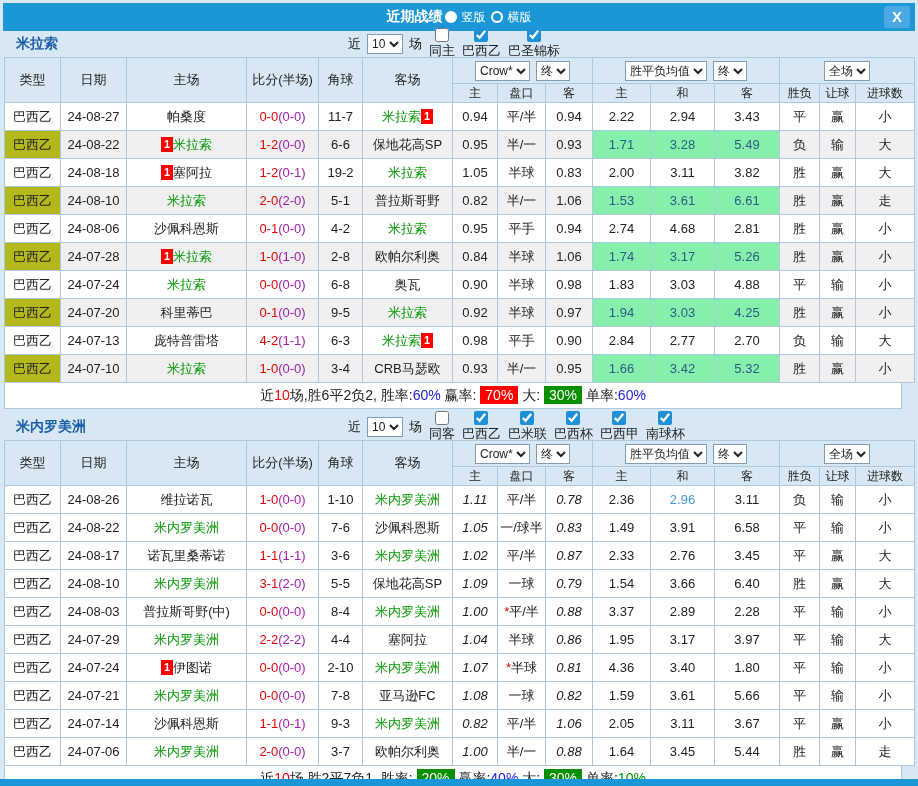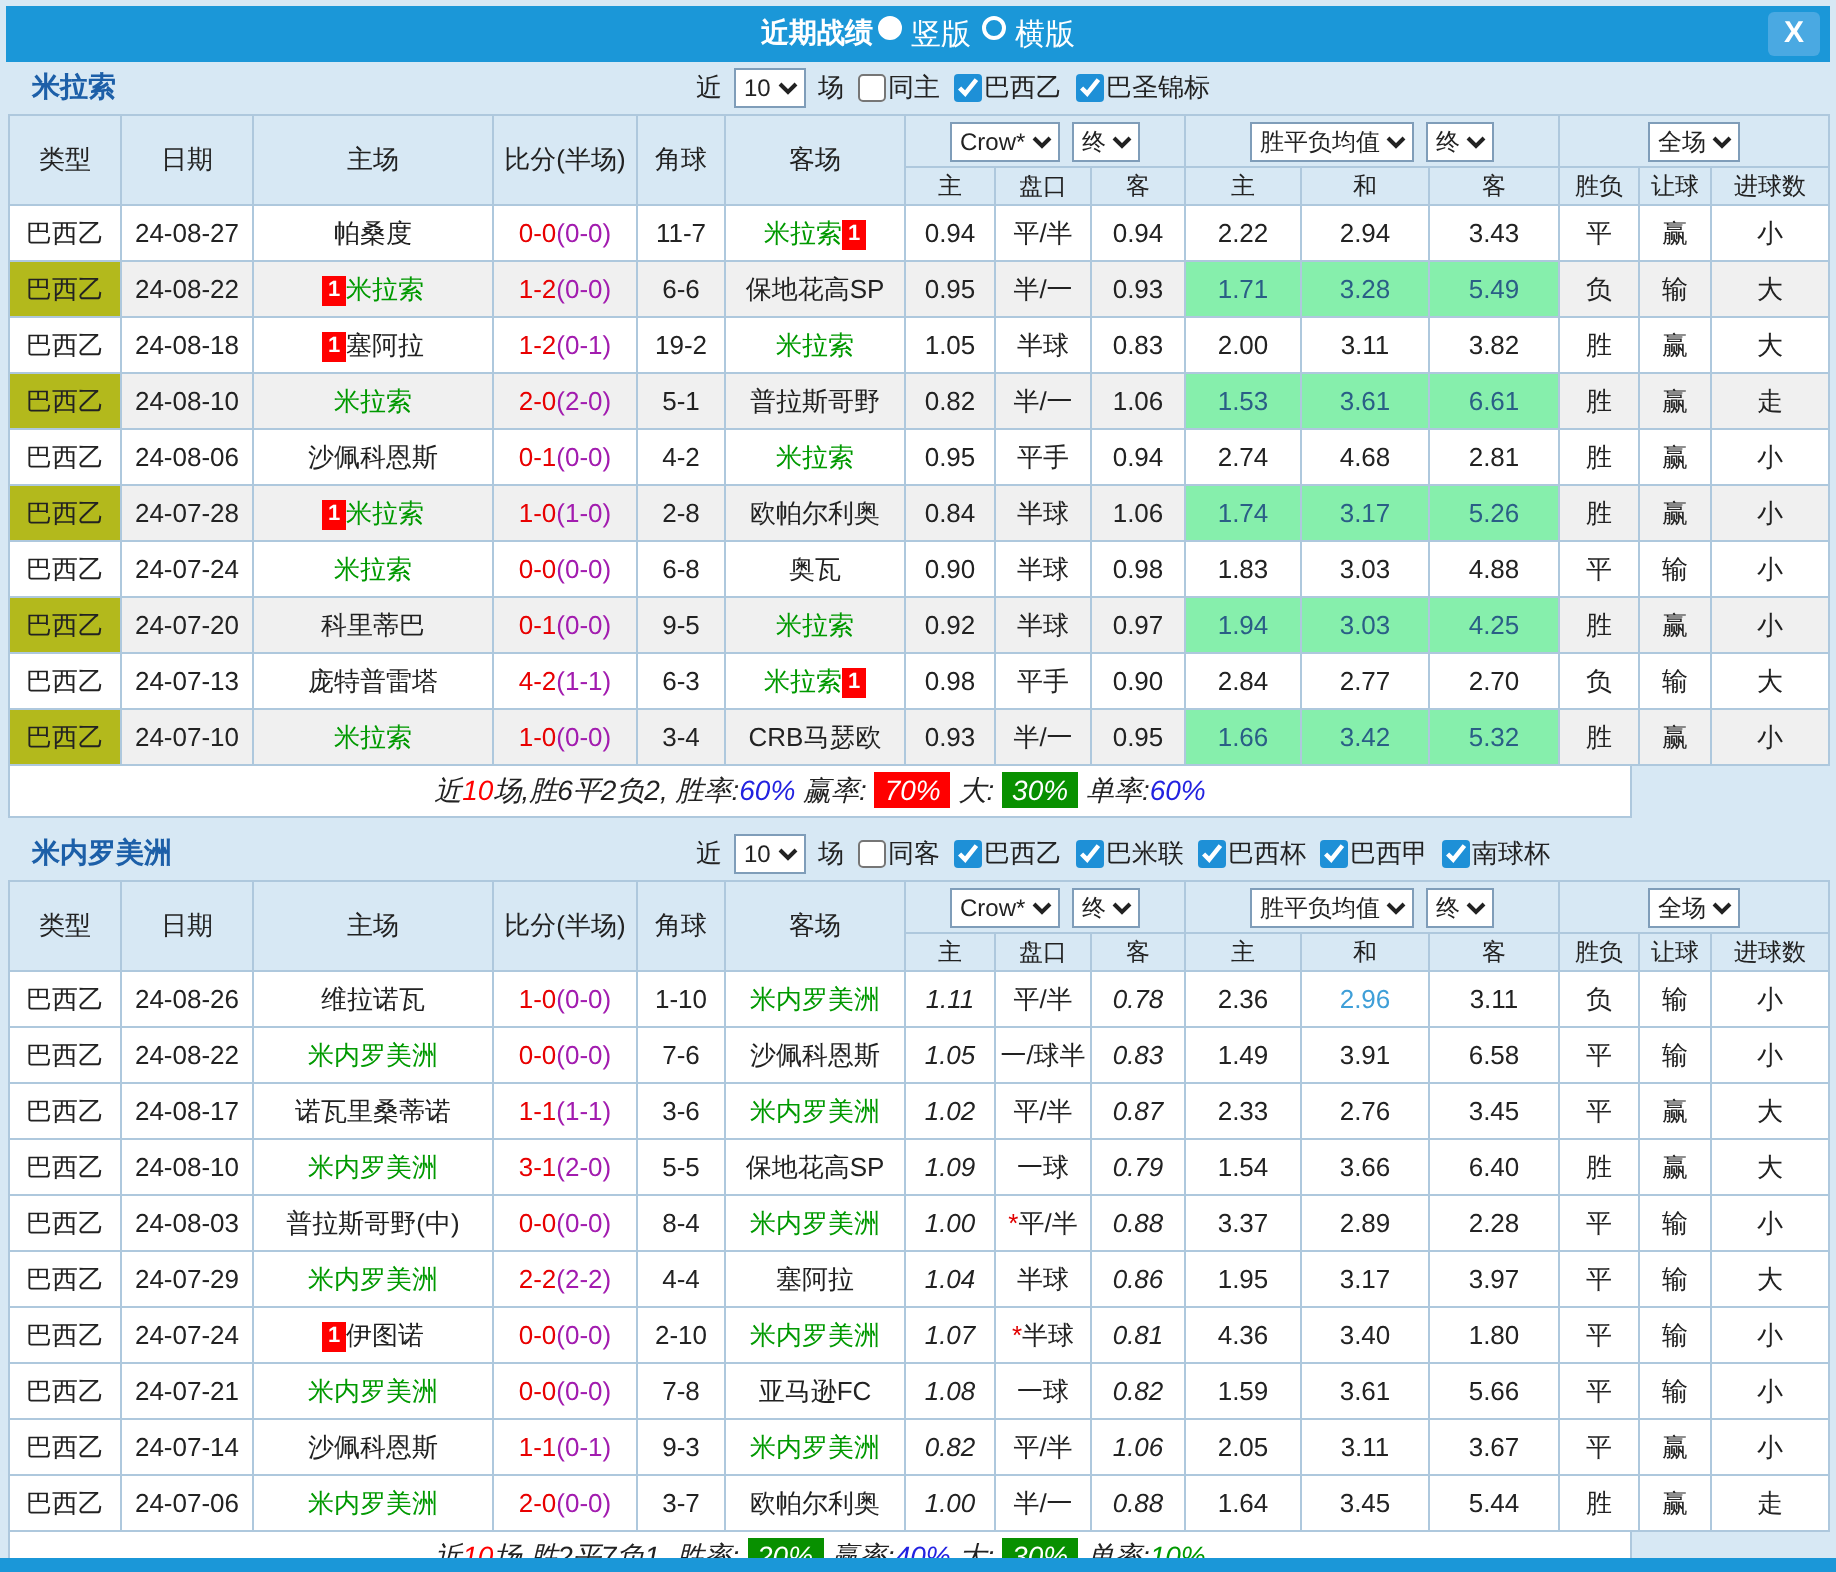--- a/index.html
+++ b/index.html
@@ -1,29 +1,29 @@
 <!DOCTYPE html>
 <html><head>
 <meta charset="utf-8">
 <style>
   * { box-sizing: border-box; margin: 0; padding: 0; }
   body { width: 918px; font-family: "Liberation Sans", "DejaVu Sans", sans-serif; background:#fff; }
   .window { width:918px; height:786px; background:#d7e8f4; position:relative; padding-top:3px; overflow:hidden; }
   .titlebar { height:28px; background:#1b97d8; margin:0 3px; display:flex; align-items:center; justify-content:center; position:relative; color:#fff; }
   .titlebar .title { font-weight:bold; font-size:14px; }
-  .radio-group { display:flex; align-items:flex-start; margin-left:2px; gap:5px; font-size:15px; }
+  .radio-group { display:flex; align-items:center; margin-left:2px; gap:5px; font-size:12px; }
   .radio-dot { display:inline-block; width:12px; height:12px; border-radius:50%; border:2px solid #fff; vertical-align:middle; }
   .radio-dot.on { background:#fff; }
   .close-btn { position:absolute; right:5px; top:3px; width:26px; height:22px; background:#4aa9e2; border-radius:3px; color:#fff; font-weight:bold; font-size:15px; text-align:center; line-height:22px; cursor:pointer; }
   .section-bar { height:26px; display:flex; align-items:center; position:relative; font-size:13px; color:#222; }
   .section-bar.second { margin-top:5px; }
   .team-name { font-weight:bold; font-size:14px; color:#1c5fa8; margin-left:16px; }
   .filters { position:absolute; left:348px; display:flex; align-items:center; gap:3px; white-space:nowrap; }
   .filters select { margin:0 3px; }
-  .filters label { display:inline-flex; align-items:center; margin-left:4px; cursor:pointer; }
+  .filters label { display:inline-flex; align-items:center; margin-left:4px; cursor:pointer;flex-direction:column; }
   input[type=checkbox] { width:14px; height:14px; accent-color:#1e90d7; margin-right:1px; }
   select { font-size:12px; height:20px; border:1px solid #7f9db9; background:#fff; font-family:inherit; color:#222; }
   table.match { width:910px; margin:0 4px; border-collapse:collapse; table-layout:fixed; font-size:13px; }
   table.match th, table.match td { border:1px solid #aec8dd; text-align:center; overflow:hidden; white-space:nowrap; }
   table.match th { font-weight:normal; color:#222; background:#d7e8f4; }
   tr.hdr1 th { height:26px; }
   tr.hdr2 th { height:19px; font-size:12px; }
   .hdr-selects { display:flex; align-items:center; justify-content:center; gap:6px; }
   table.match td { height:28px; background:#fff; color:#222; }
   td.type { background:#b3b91c; color:#fff; }
@@ -34,21 +34,21 @@
   td.cream { background:#fcf5e8;font-style:italic; }
   td.hcap { color:#2222cc; }
   .star { color:#e00000; }
   .ft { color:#e80000; }
   .ht { color:#a21caf; }
   .green { color:#009900; }
   .badge { display:inline-block; background:#ff0000; color:#fff; font-size:11px; font-weight:bold; line-height:15px; min-width:12px; padding:0 1px; vertical-align:1px; }
   .c-red { color:#e00000; }
   .c-blue { color:#2222cc; }
   .c-green { color:#009900; }
-  .summary { width:812px; margin:0 4px; background:#fff; border:1px solid #aec8dd; border-top:none; height:26px; line-height:24px; text-align:center; font-size:14px; color:#222;font-style:italic; }
+  .summary { width:898px; margin:0 4px; background:#fff; border:1px solid #aec8dd; border-top:none; height:26px; line-height:24px; text-align:center; font-size:14px; color:#222; }
   .summary .red { color:#ff0000; }
   .summary .blue { color:#2222e0; }
   .summary .green { color:#009900; }
   .summary .bgred { background:#ff0000; color:#fff; padding:1px 5px; }
   .summary .bggreen { background:#089000; color:#fff; padding:1px 5px; }
   .bottombar { position:absolute; left:0; right:0; bottom:0; height:7px; background:#1b97d8; }
 </style>
 </head>
 <body>
 

